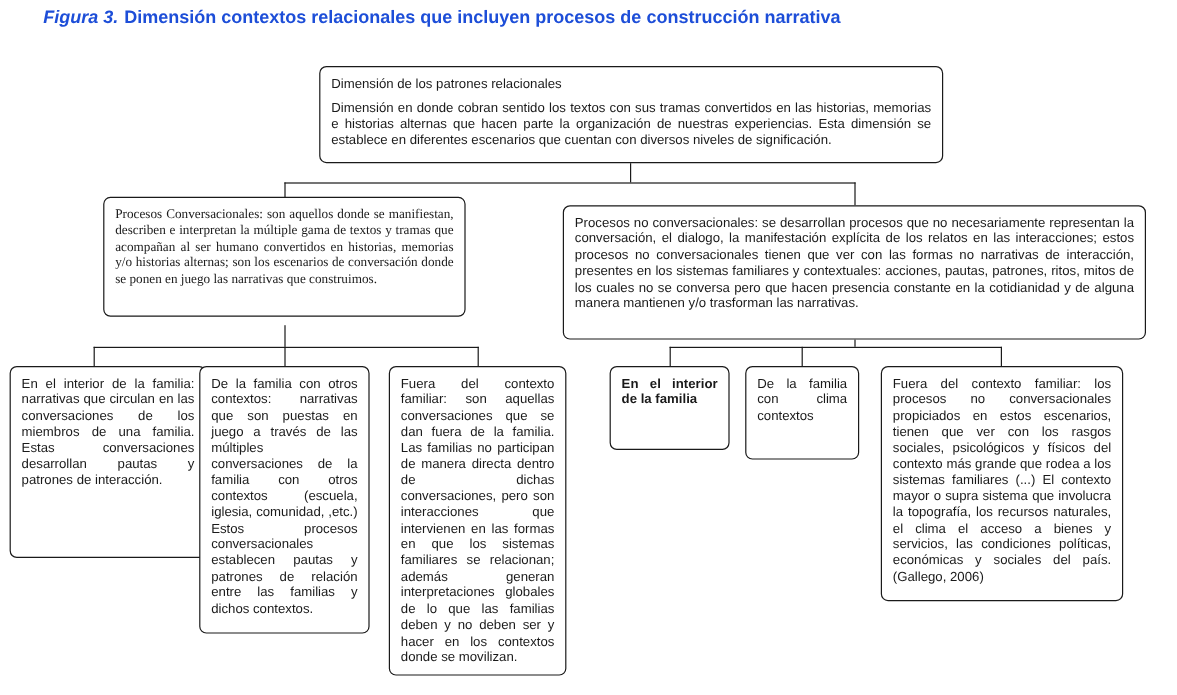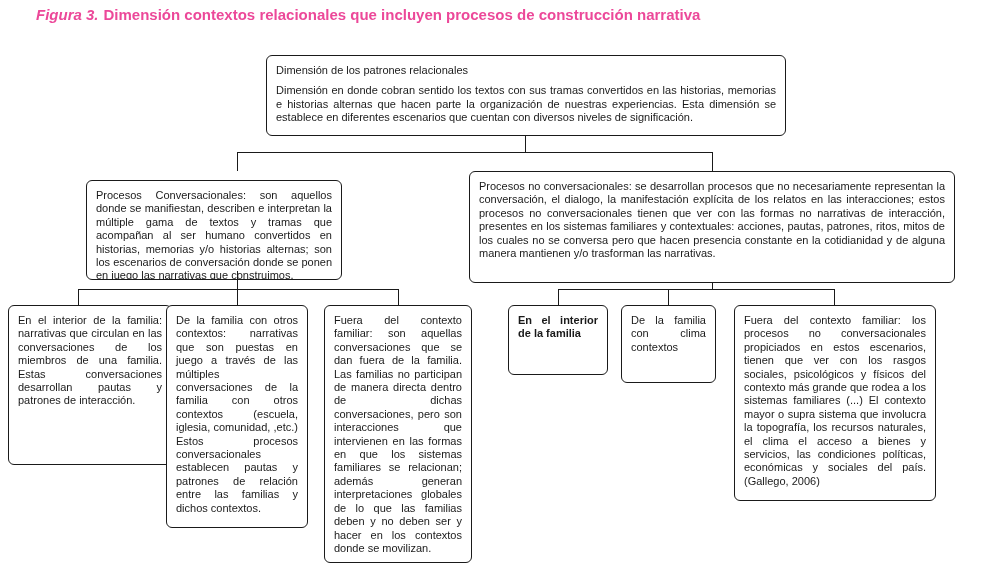--- a/index.html
+++ b/index.html
@@ -17,21 +17,21 @@
     width: 981px;
     height: 579px;
     background: #ffffff;
   }
   .figure-title {
     position: absolute;
     left: 36px;
     top: 6px;
     font-size: 15px;
     font-weight: bold;
-    color: #ec4899;
+    color: #1d4ed8;
     white-space: nowrap;
   }
   .figure-title .fig-label {
     font-style: italic;
     margin-right: 5px;
   }
   .node {
     position: absolute;
     box-sizing: border-box;
     border: 1px solid #1a1a1a;
@@ -70,21 +70,21 @@
   <div class="node" style="left:266px; top:55px; width:520px; height:81px;">
     <div class="node-heading">Dimensión de los patrones relacionales</div>
     <div class="node-body">Dimensión en donde cobran sentido los textos con sus tramas convertidos en las historias, memorias e historias alternas que hacen parte la organización de nuestras experiencias. Esta dimensión se establece en diferentes escenarios que cuentan con diversos niveles de significación.</div>
   </div>
 
   <div class="vline" style="left:525px; top:136px; height:16px;"></div>
   <div class="hline" style="left:237px; top:152px; width:476px;"></div>
   <div class="vline" style="left:237px; top:152px; height:19px;"></div>
   <div class="vline" style="left:712px; top:152px; height:19px;"></div>
 
-  <div class="node" style="left:86px; top:180px; width:256px; height:100px;">Procesos Conversacionales: son aquellos donde se manifiestan, describen e interpretan la múltiple gama de textos y tramas que acompañan al ser humano convertidos en historias, memorias y/o historias alternas; son los escenarios de conversación donde se ponen en juego las narrativas que construimos.</div>
+  <div class="node" style="left:86px; top:164px; width:302px; height:100px;font-family:Liberation Serif, serif;">Procesos Conversacionales: son aquellos donde se manifiestan, describen e interpretan la múltiple gama de textos y tramas que acompañan al ser humano convertidos en historias, memorias y/o historias alternas; son los escenarios de conversación donde se ponen en juego las narrativas que construimos.</div>
   <div class="node" style="left:469px; top:171px; width:486px; height:112px;">Procesos no conversacionales: se desarrollan procesos que no necesariamente representan la conversación, el dialogo, la manifestación explícita de los relatos en las interacciones; estos procesos no conversacionales tienen que ver con las formas no narrativas de interacción, presentes en los sistemas familiares y contextuales: acciones, pautas, patrones, ritos, mitos de los cuales no se conversa pero que hacen presencia constante en la cotidianidad y de alguna manera mantienen y/o trasforman las narrativas.</div>
 
   <div class="vline" style="left:237px; top:271px; height:18px;"></div>
   <div class="hline" style="left:78px; top:289px; width:321px;"></div>
   <div class="vline" style="left:78px; top:289px; height:16px;"></div>
   <div class="vline" style="left:237px; top:289px; height:16px;"></div>
   <div class="vline" style="left:398px; top:289px; height:16px;"></div>
 
   <div class="vline" style="left:712px; top:283px; height:6px;"></div>
   <div class="hline" style="left:558px; top:289px; width:277px;"></div>

